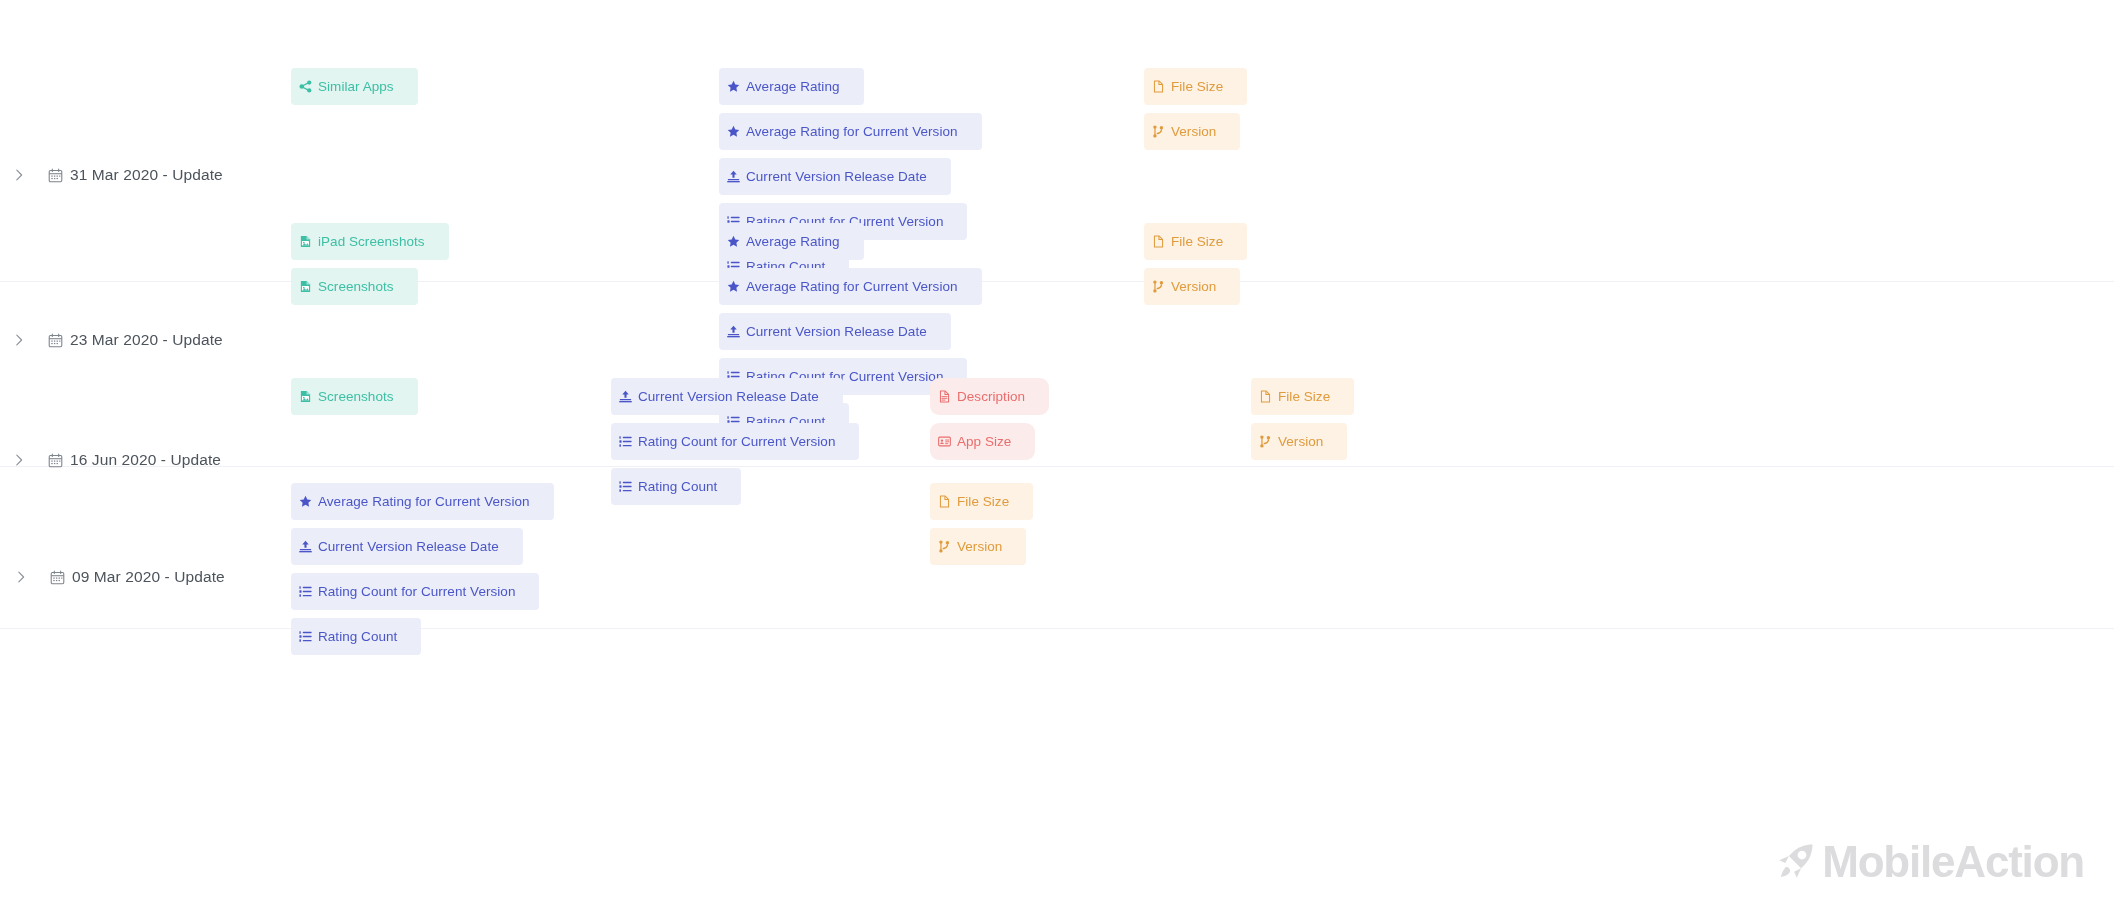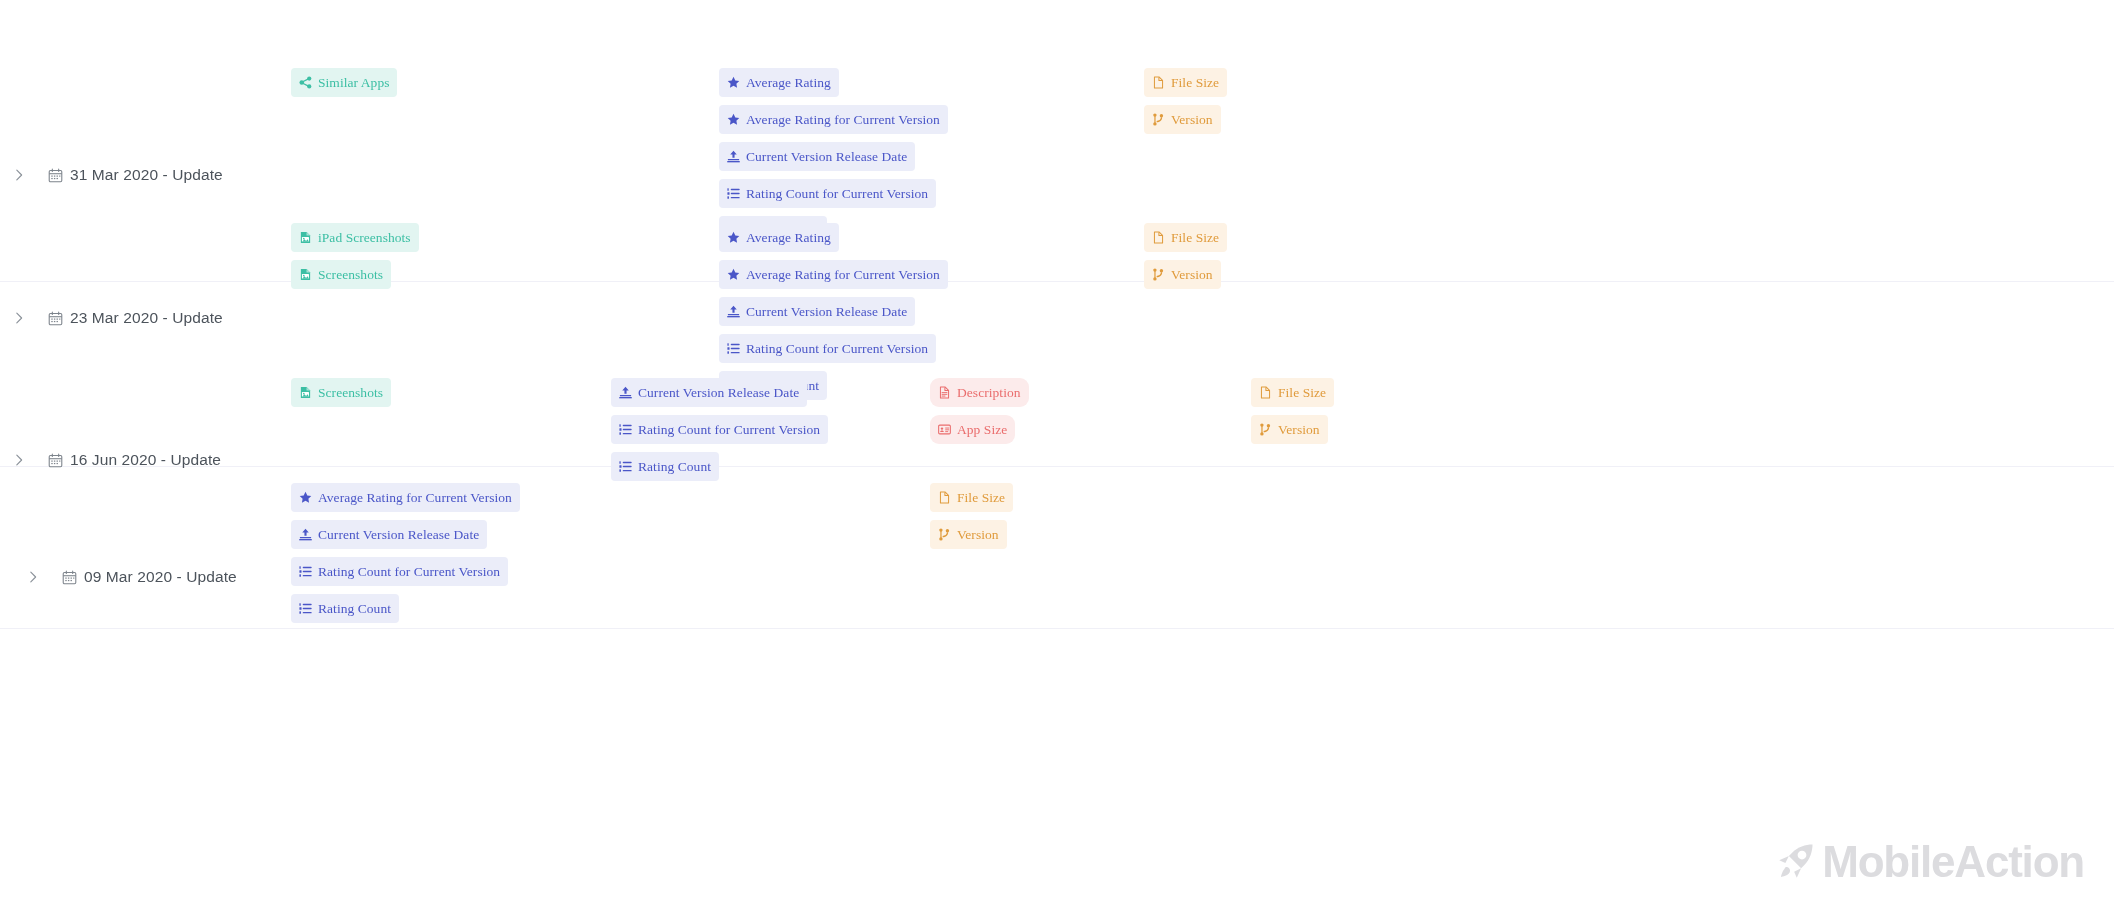--- a/index.html
+++ b/index.html
@@ -67,30 +67,29 @@
   .badge-col {
     position: absolute;
     display: flex;
     flex-direction: column;
     align-items: flex-start;
     gap: 8px;
   }
   .badge {
     display: inline-flex;
     align-items: center;
-    height: 29px;
+    height: 37px;
     box-sizing: border-box;
-    padding: 0 8px 0 8px;
+    padding: 0 24px 0 8px;
     border-radius: 4px;
     font-size: 13.5px;
     letter-spacing: 0.05px;
     white-space: nowrap;
     cursor: pointer;
     line-height: 1;
-    font-family: Liberation Serif, serif;
   }
   .badge .bicon {
     width: 13px;
     height: 13px;
     margin-right: 6px;
     flex: 0 0 auto;
     display: flex;
     align-items: center;
     justify-content: center;
   }
@@ -234,21 +233,21 @@
             <circle cx="3.6" cy="13.4" r="2.1"></circle>
             <circle cx="11.6" cy="3.4" r="2.1"></circle>
             <rect x="2.9" y="3.1" width="1.5" height="9.6" rx="0.7"></rect>
             <path d="M10.9 5.2c0 3.1-2.4 4.2-5.3 4.6l.3 1.7c3.6-.5 6.6-2.1 6.6-6.3z"></path>
           </svg>
         </span>
         <span class="blabel">Version</span>
       </span>
     </div>
     <div class="row-divider" style="top: 466px;"></div>
-    <div class="row-label" style="top: 309px; left: 10px; justify-content: flex-end;">
+    <div class="row-label" style="top: 331px; left: 10px; justify-content: flex-end;">
       <span class="chevron-btn">
         <svg width="14" height="14" viewBox="0 0 16 16" fill="none">
           <path d="M5.5 2.5L11 8l-5.5 5.5" stroke="#8a9199" stroke-width="1.3" stroke-linecap="round" stroke-linejoin="round"></path>
         </svg>
       </span>
       <span class="cal-icon">
         <svg width="15" height="15" viewBox="0 0 16 16" fill="none">
           <rect x="1.3" y="2.6" width="13.4" height="12.1" rx="1.3" stroke="#7d848c" stroke-width="1.15"></rect>
           <path d="M1.3 6.1h13.4" stroke="#7d848c" stroke-width="1.15"></path>
           <path d="M4.6 1.2v2.6M11.4 1.2v2.6" stroke="#7d848c" stroke-width="1.15" stroke-linecap="round"></path>
@@ -480,21 +479,21 @@
             <circle cx="3.6" cy="2.6" r="2.1"></circle>
             <circle cx="3.6" cy="13.4" r="2.1"></circle>
             <circle cx="11.6" cy="3.4" r="2.1"></circle>
             <rect x="2.9" y="3.1" width="1.5" height="9.6" rx="0.7"></rect>
             <path d="M10.9 5.2c0 3.1-2.4 4.2-5.3 4.6l.3 1.7c3.6-.5 6.6-2.1 6.6-6.3z"></path>
           </svg>
         </span>
         <span class="blabel">Version</span>
       </span>
     </div>
-    <div class="row-label" style="top: 568px; left: 24px;">
+    <div class="row-label" style="top: 568px; left: 12px;">
       <span class="chevron-btn">
         <svg width="14" height="14" viewBox="0 0 16 16" fill="none">
           <path d="M5.5 2.5L11 8l-5.5 5.5" stroke="#8a9199" stroke-width="1.3" stroke-linecap="round" stroke-linejoin="round"></path>
         </svg>
       </span>
       <span class="cal-icon">
         <svg width="15" height="15" viewBox="0 0 16 16" fill="none">
           <rect x="1.3" y="2.6" width="13.4" height="12.1" rx="1.3" stroke="#7d848c" stroke-width="1.15"></rect>
           <path d="M1.3 6.1h13.4" stroke="#7d848c" stroke-width="1.15"></path>
           <path d="M4.6 1.2v2.6M11.4 1.2v2.6" stroke="#7d848c" stroke-width="1.15" stroke-linecap="round"></path>

